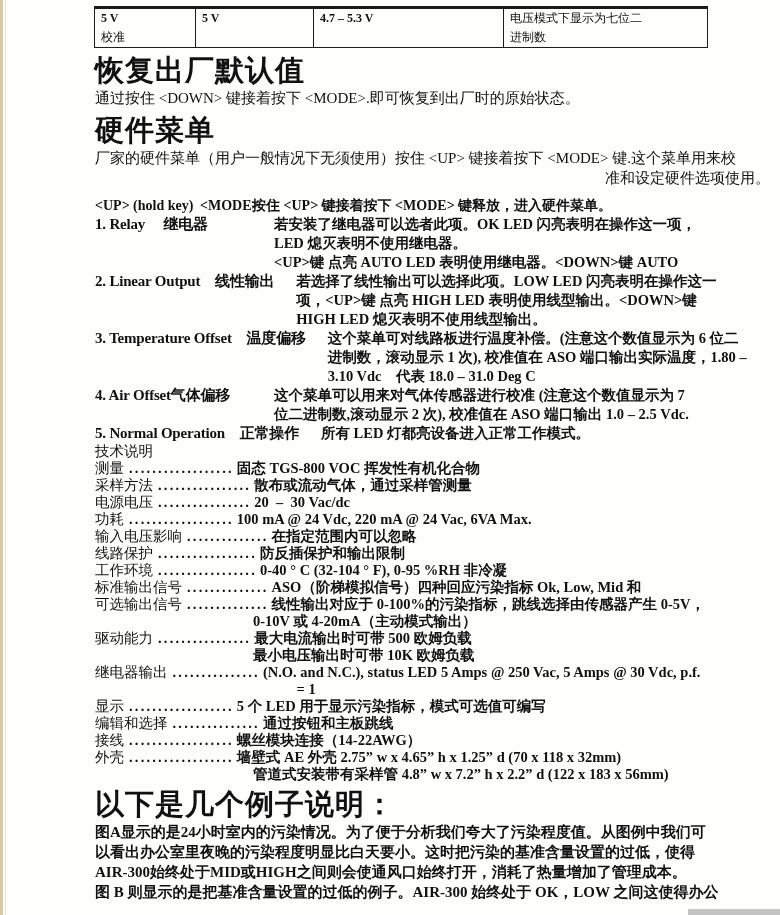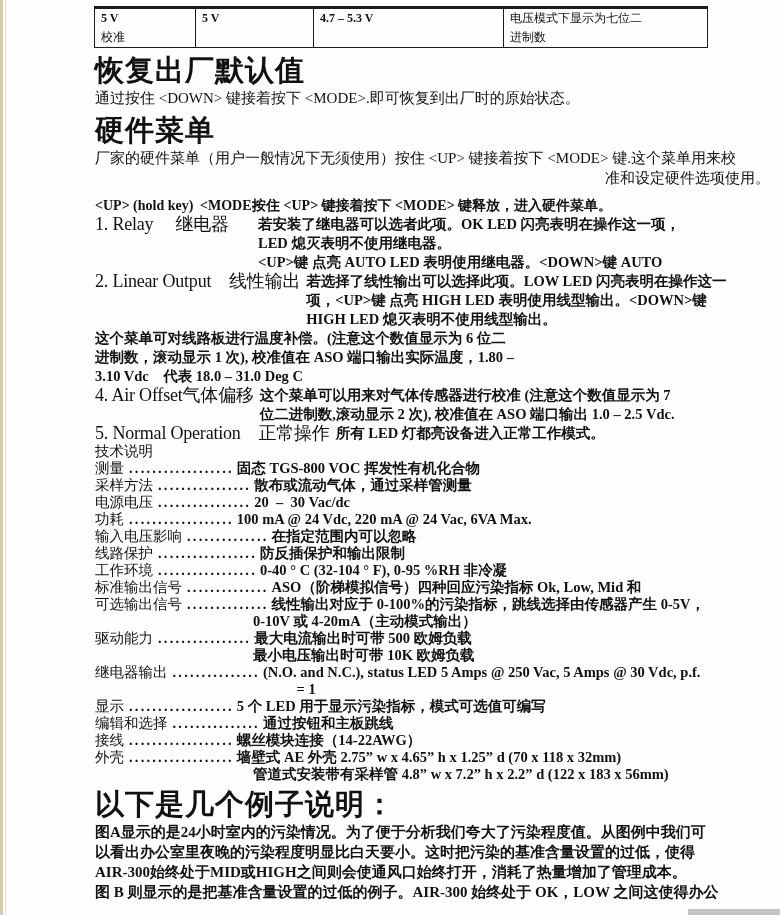--- a/index.html
+++ b/index.html
@@ -40,24 +40,24 @@
   .indent{padding-left:158px;text-align:right;}
 
   .up-row{display:flex;font-size:14px;line-height:19px;white-space:nowrap;margin-top:8px;}
   .up-key{width:105px;font-weight:bold;flex:none;}
   .mode-key{width:52px;font-weight:bold;flex:none;}
   .up-text{font-weight:bold;}
 
   .menu-item{display:flex;align-items:flex-start;}
   .menu-label{
     min-width:157px;padding-right:6px;flex:none;
-    font-weight:normal;font-size:18px;line-height:19px;white-space:nowrap;letter-spacing:-.2px;
+    font-weight:bold;font-size:15px;line-height:19px;white-space:nowrap;letter-spacing:-.2px;
   }
   .menu-text{flex:1;min-width:0;}
-  .t-line{font-weight:bold;font-size:14.5px;line-height:19px;white-space:nowrap;}
+  .t-line{font-weight:bold;font-size:14.5px;line-height:19px;white-space:nowrap;margin-left:16px;}
 
   .spec-title{font-weight:normal;}
   .spec-line{font-size:14.5px;line-height:17px;white-space:nowrap;}
   .spec-label{font-weight:normal;}
   .spec-dots{font-weight:bold;letter-spacing:2.2px;padding:0 3px 0 5px;}
   .spec-value{font-weight:bold;}
   .spec-cont{padding-left:158px;font-weight:bold;}
 
   .ex-line{font-weight:bold;font-size:15px;line-height:20px;white-space:nowrap;}
 </style>
@@ -122,20 +122,21 @@
         </div>
         <div class="menu-item">
           <div class="menu-label">2. Linear Output　线性输出</div>
           <div class="menu-text">
             <div class="t-line">若选择了线性输出可以选择此项。LOW LED 闪亮表明在操作这一</div>
             <div class="t-line">项，&lt;UP&gt;键 点亮 HIGH LED 表明使用线型输出。&lt;DOWN&gt;键</div>
             <div class="t-line">HIGH LED 熄灭表明不使用线型输出。</div>
           </div>
         </div>
         <div class="menu-item">
+          <div class="menu-label">3. Temperature Offset　温度偏移</div>
           <div class="menu-text">
             <div class="t-line">这个菜单可对线路板进行温度补偿。(注意这个数值显示为 6 位二</div>
             <div class="t-line">进制数，滚动显示 1 次), 校准值在 ASO 端口输出实际温度，1.80 –</div>
             <div class="t-line">3.10 Vdc　代表 18.0 – 31.0 Deg C</div>
           </div>
         </div>
         <div class="menu-item">
           <div class="menu-label">4. Air Offset气体偏移</div>
           <div class="menu-text">
             <div class="t-line">这个菜单可以用来对气体传感器进行校准 (注意这个数值显示为 7</div>

